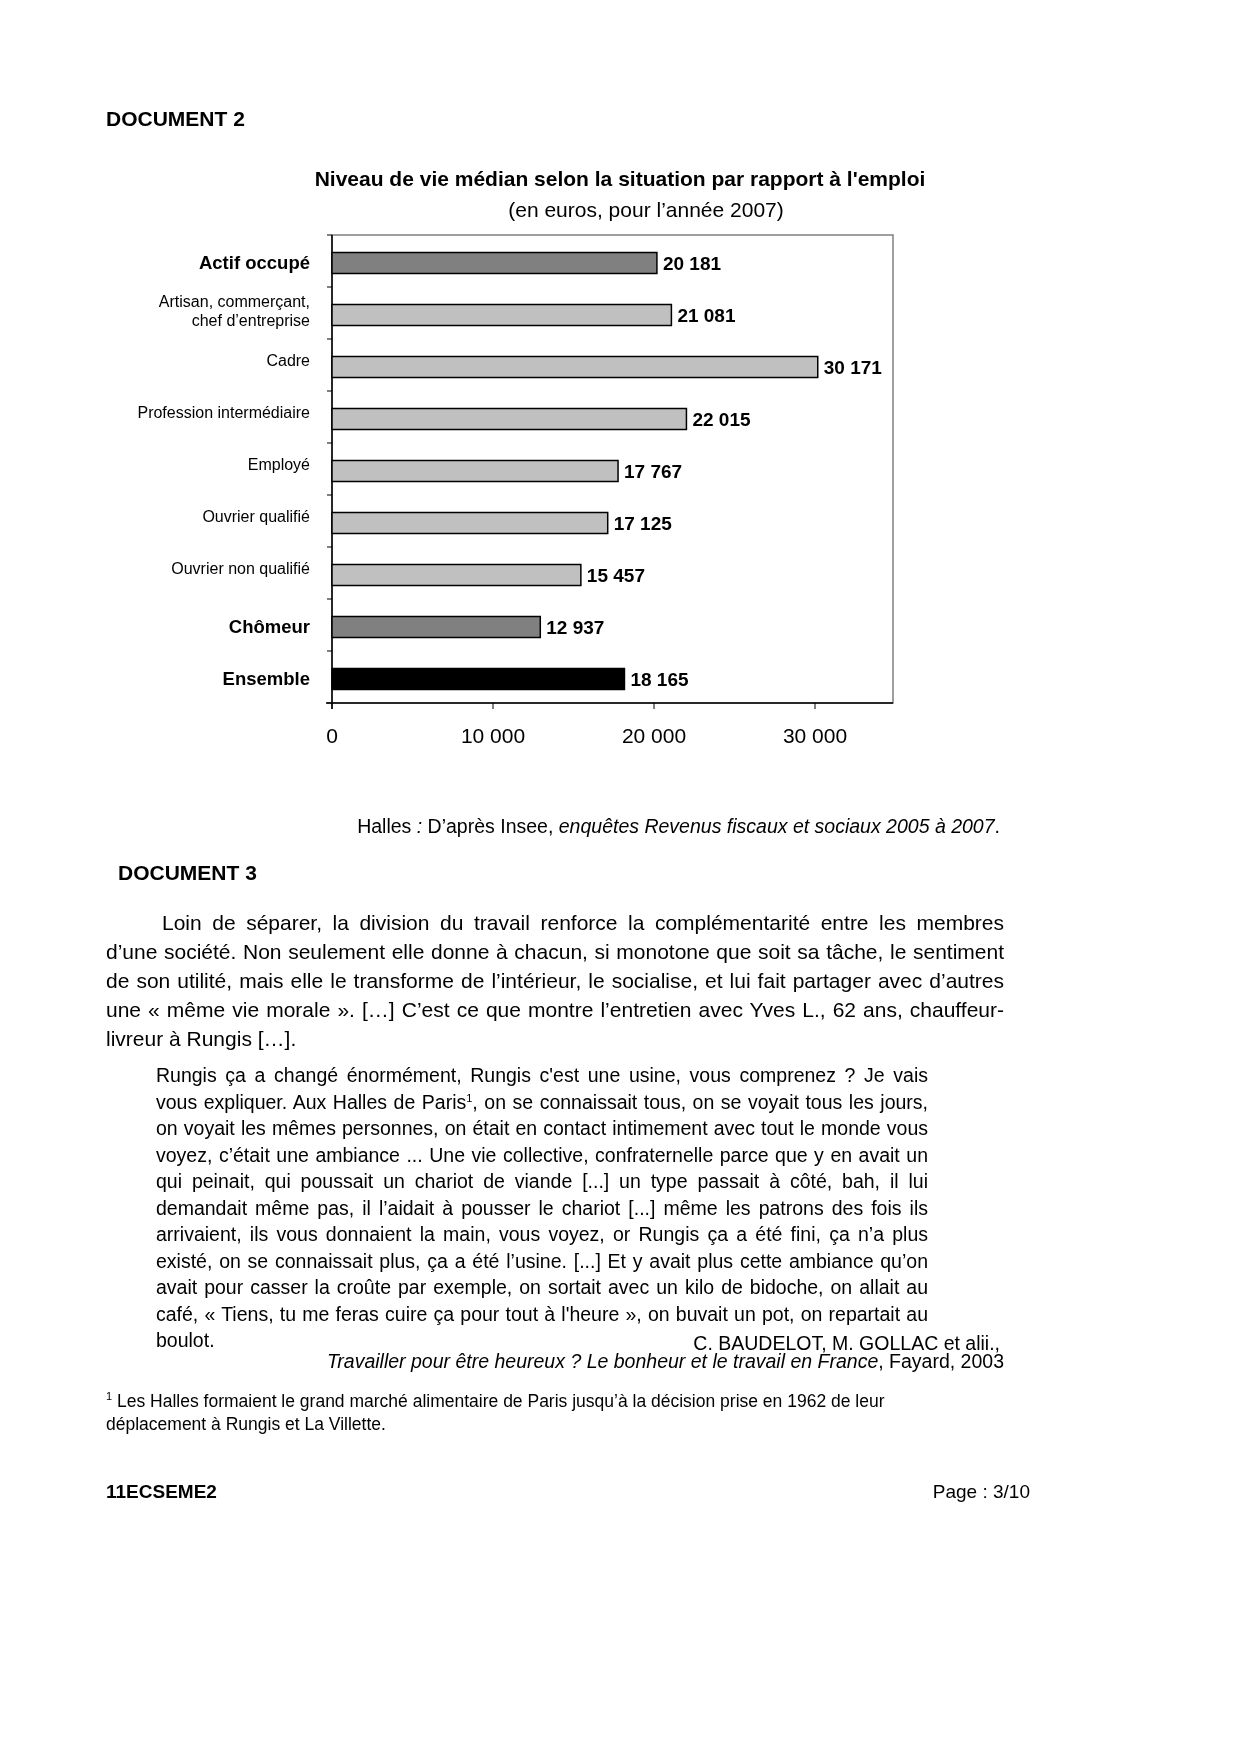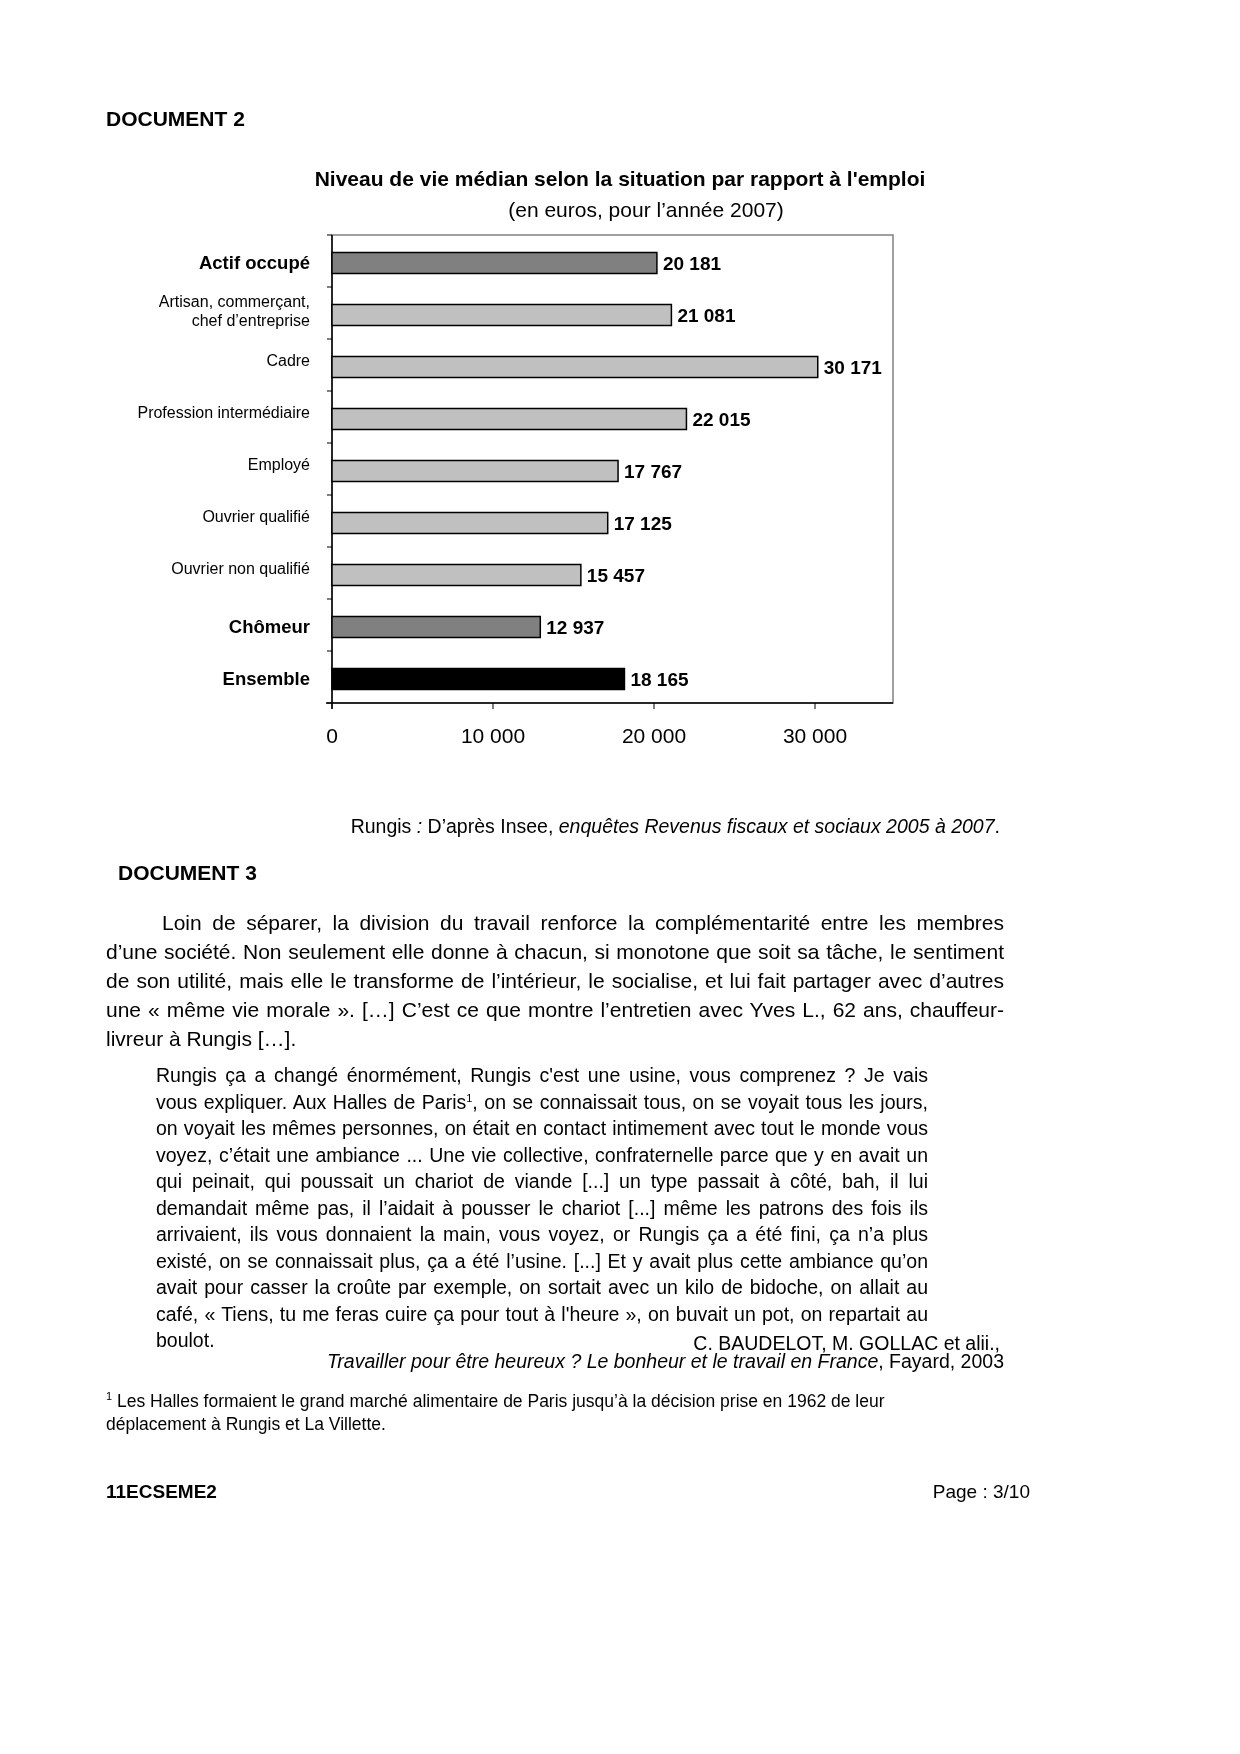--- a/index.html
+++ b/index.html
@@ -76,21 +76,21 @@
     <text x="310" y="633" text-anchor="end" font-family="&quot;Liberation Sans&quot;, sans-serif" font-size="18.5" font-weight="bold" fill="#000">Chômeur</text>
     <rect x="332" y="668.5" width="292.4565" height="21" fill="#000000" stroke="#000" stroke-width="1.5"></rect>
     <text x="630.4565" y="686" font-family="&quot;Liberation Sans&quot;, sans-serif" font-size="19" font-weight="bold" fill="#000">18 165</text>
     <text x="310" y="685" text-anchor="end" font-family="&quot;Liberation Sans&quot;, sans-serif" font-size="18.5" font-weight="bold" fill="#000">Ensemble</text>
   </svg>
 
 <div class="abs note" style="left:122px; top:762px; width:900px;">
 </div>
 
 <div class="abs" style="left:0; width:1000px; top:815px; font-size:19.5px; text-align:right;">
-  <span>Rungis</span><i> : </i><span>D’après Insee, </span><i>enquêtes Revenus fiscaux et sociaux 2005 à 2007</i><span>.</span>
+  <span>Halles</span><i> : </i><span>D’après Insee, </span><i>enquêtes Revenus fiscaux et sociaux 2005 à 2007</i><span>.</span>
 </div>
 
 <div class="abs doc-heading" style="left:106px; top:861px;margin-left:12px;">DOCUMENT 3</div>
 
 <div class="abs para" style="left:106px; top:908px; width:898px;">
   <p>Loin de séparer, la division du travail renforce la complémentarité entre les membres d’une société. Non seulement elle donne à chacun, si monotone que soit sa tâche, le sentiment de son utilité, mais elle le transforme de l’intérieur, le socialise, et lui fait partager avec d’autres une « même vie morale ». […] C’est ce que montre l’entretien avec Yves L., 62 ans, chauffeur-livreur à Rungis […].</p>
 </div>
 
 <div class="abs quote" style="left:156px; top:1062px; width:772px;">
   <p><span>Rungis ça a changé énormément, Rungis c'est une usine, vous comprenez ? Je vais vous expliquer. Aux Halles de Paris</span><sup>1</sup><span>, on se connaissait tous, on se voyait tous les jours, on voyait les mêmes personnes, on était en contact intimement avec tout le monde vous voyez, c’était une ambiance ... Une vie collective, confraternelle parce que y en avait un qui peinait, qui poussait un chariot de viande [...] un type passait à côté, bah, il lui demandait même pas, il l’aidait à pousser le chariot [...] même les patrons des fois ils arrivaient, ils vous donnaient la main, vous voyez, or Rungis ça a été fini, ça n’a plus existé, on se connaissait plus, ça a été l’usine. [...] Et y avait plus cette ambiance qu’on avait pour casser la croûte par exemple, on sortait avec un kilo de bidoche, on allait au café, « Tiens, tu me feras cuire ça pour tout à l'heure », on buvait un pot, on repartait au boulot.</span></p>

